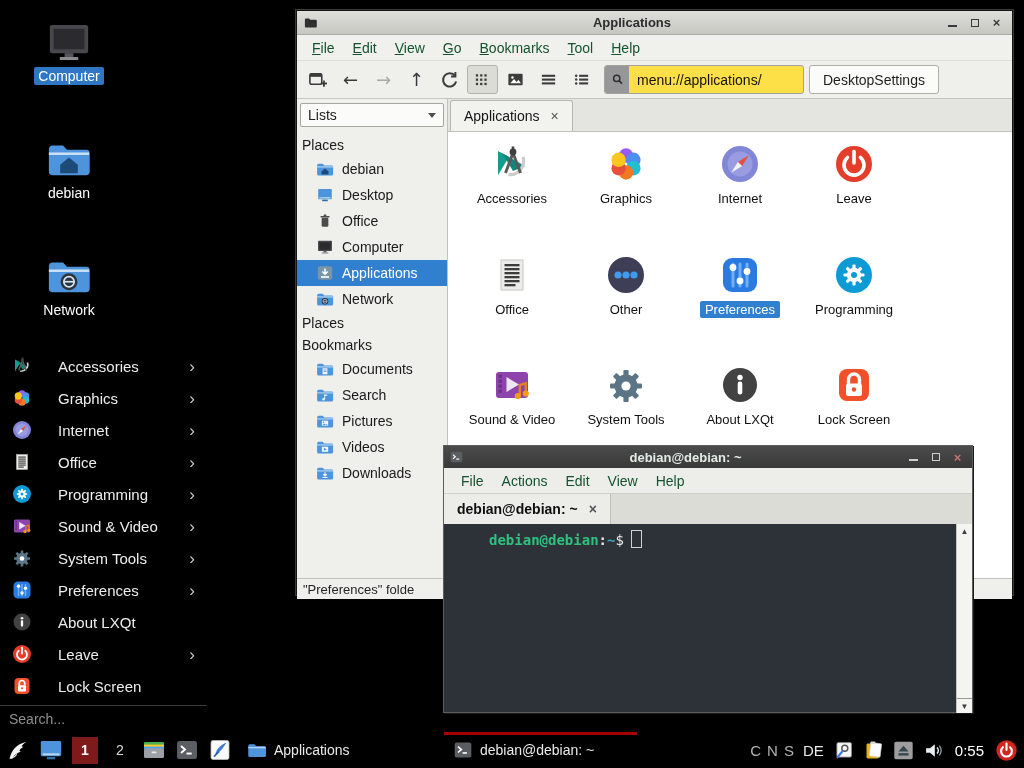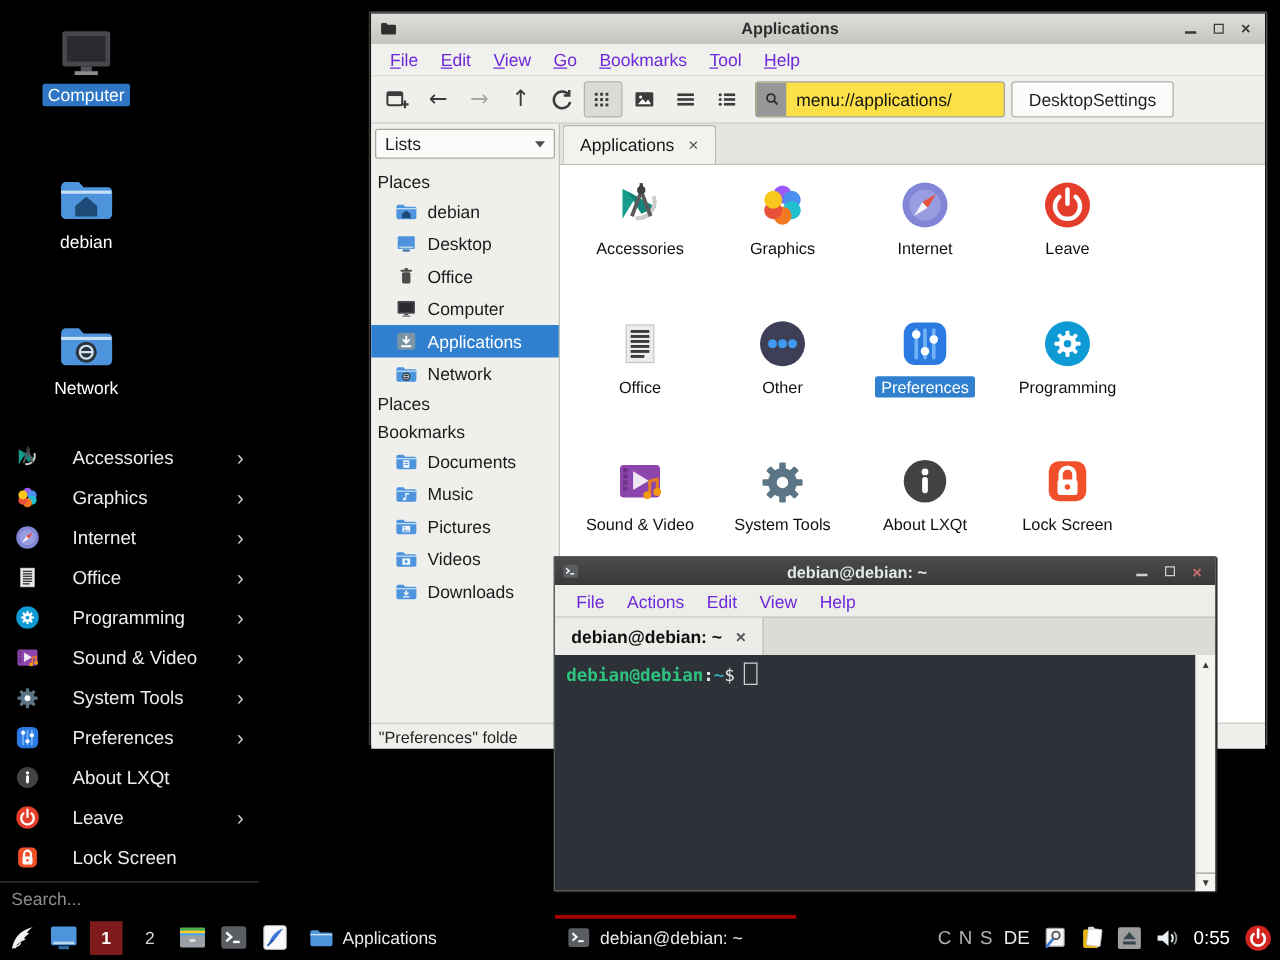--- a/index.html
+++ b/index.html
@@ -29,21 +29,21 @@
   .wb{width:13px;height:13px;display:inline-flex;align-items:center;justify-content:center;font-size:12px;line-height:1;}
 
   
   .fm{position:absolute;left:296px;top:10px;width:717px;height:585px;background:#efefec;
       border:1px solid #151515;box-sizing:border-box;box-shadow:0 0 0 1px #3a3a3a;}
   .fm-title{height:23px;background:linear-gradient(#dededa,#c7c7c2);display:flex;align-items:center;
             padding:0 6px;border-bottom:1px solid #aaaaa5;color:#3a3a3a;}
   .fm-title .icon{width:15px;height:14px;}
   .title-text{flex:1;text-align:center;font-weight:bold;font-size:13px;color:#2d2d2d;}
   .fm-menubar{height:25px;display:flex;align-items:center;background:#f0f0ed;border-bottom:1px solid #dddDD8;padding:0 6px;}
-  .mi{display:inline-block;padding:2px 9px;font-size:14px;color:#6d28d9;text-align:center;}
+  .mi{display:inline-block;padding:2px 9px;font-size:14px;color:#14532d;text-align:center;}
   .mi.mnemonic::first-letter{text-decoration:underline;}
   .fm-toolbar{height:37px;display:flex;align-items:center;background:#efefec;border-bottom:1px solid #c6c6c1;padding:0 5px;}
   .tbtn{width:31px;height:29px;display:inline-flex;align-items:center;justify-content:center;color:#3a3a3a;font-size:18px;margin-right:2px;}
   .tbtn .icon{width:19px;height:19px;}
   .tbtn.disabled{color:#a9a9a4;}
   .tbtn.pressed{background:#dcdcd7;border:1px solid #b2b2ad;border-radius:3px;box-sizing:border-box;}
   .tglyph{font-family:"DejaVu Sans",sans-serif;}
   .addr{width:198px;height:27px;display:flex;align-items:center;background:#fde047;border:1px solid #a3a39e;
         border-radius:3px;margin:0 5px;overflow:hidden;flex:none;}
   .addr-icon{width:24px;height:100%;background:#97979a;display:flex;align-items:center;justify-content:center;flex:none;}
@@ -83,21 +83,21 @@
   .term{position:absolute;left:443px;top:445px;width:530px;height:268px;background:#2d3238;
         border:1px solid #5d5d5d;box-sizing:border-box;box-shadow:1px 1px 0 #1a1a1a;}
   .term-title{height:22px;background:linear-gradient(#4b4b4b,#393939);display:flex;align-items:center;padding:0 5px;color:#cfcfcf;}
   .term-title .icon{width:15px;height:14px;}
   .term-title .title-text{color:#e2ebe6;font-size:13px;}
   .wb.close-red{color:#cc7070;}
   .term-menubar{height:25px;background:#ededea;display:flex;align-items:center;padding:0 8px;border-bottom:1px solid #cfcfca;}
   .term-tabs{height:30px;background:#dcdcd7;display:flex;align-items:stretch;}
   .term-tab{display:flex;align-items:center;gap:11px;padding:0 13px;background:#ececE9;
             border-right:1px solid #bdbdb7;font-size:14px;font-weight:bold;color:#0e0e0e;}
-  .term-body{display:flex;height:189px;}
+  .term-body{display:flex;height:189px;padding-left:36px;}
   .term-screen{flex:1;padding:6px 9px;font-family:"DejaVu Sans Mono",monospace;font-size:14px;font-weight:bold;color:#e8e8e8;}
   .p-user{color:#2ec27e;} .p-sep{color:#e8e8e8;} .p-path{color:#39a9bd;} .p-sign{color:#e8e8e8;font-weight:normal;}
   .cursor{display:inline-block;width:9px;height:16px;border:1.5px solid #ccd2d6;margin-left:7px;vertical-align:-3px;}
   .term-scroll{width:15px;background:#f4f4f1;border-left:1px solid #c6c6c1;display:flex;flex-direction:column;
                justify-content:space-between;align-items:center;}
   .scroll-btn{width:100%;height:14px;display:flex;align-items:center;justify-content:center;font-size:8px;color:#3c3c3c;}
   .scroll-btn.bottom{border-top:1px solid #9a9a95;}
 
   
   .panel{position:absolute;left:0;top:732px;width:1024px;height:36px;background:#000;display:flex;align-items:center;box-sizing:border-box;padding:0 6px;}
@@ -546,21 +546,21 @@
             <div class="side-item">
               <span class="icon ">
                 <svg viewBox="0 0 24 20">
                   <path d="M1.5 5 a2 2 0 0 1 2 -2 h5.4 l2 2.2 h10.1 a1.8 1.8 0 0 1 1.8 1.8 v9.5 a2 2 0 0 1 -2 2 h-17.3 a2 2 0 0 1 -2 -2 Z" fill="#4d94dc"></path>
                   <rect x="1.5" y="6.6" width="21" height="1.3" fill="#d6e9fa" opacity="0.9"></rect>
                   <circle cx="10" cy="15.6" r="1.6" fill="#eef5fc"></circle>
                   <rect x="11" y="9.4" width="1.2" height="6" fill="#eef5fc"></rect>
                   <rect x="11" y="9.4" width="4" height="1.6" fill="#eef5fc"></rect>
                 </svg>
               </span>
-              <span class="lbl">Music</span>
+              <span class="lbl">Search</span>
             </div>
             <div class="side-item">
               <span class="icon ">
                 <svg viewBox="0 0 24 20">
                   <path d="M1.5 5 a2 2 0 0 1 2 -2 h5.4 l2 2.2 h10.1 a1.8 1.8 0 0 1 1.8 1.8 v9.5 a2 2 0 0 1 -2 2 h-17.3 a2 2 0 0 1 -2 -2 Z" fill="#4d94dc"></path>
                   <rect x="1.5" y="6.6" width="21" height="1.3" fill="#d6e9fa" opacity="0.9"></rect>
                   <rect x="7.8" y="9.6" width="8.4" height="6.8" fill="#eef5fc"></rect>
                   <circle cx="10" cy="11.6" r="0.9" fill="#4d94dc"></circle>
                   <path d="M8.4 15.6 l2.4 -2.2 1.8 1.6 1.4 -1.1 1.6 1.7 z" fill="#4d94dc"></path>
                 </svg>

